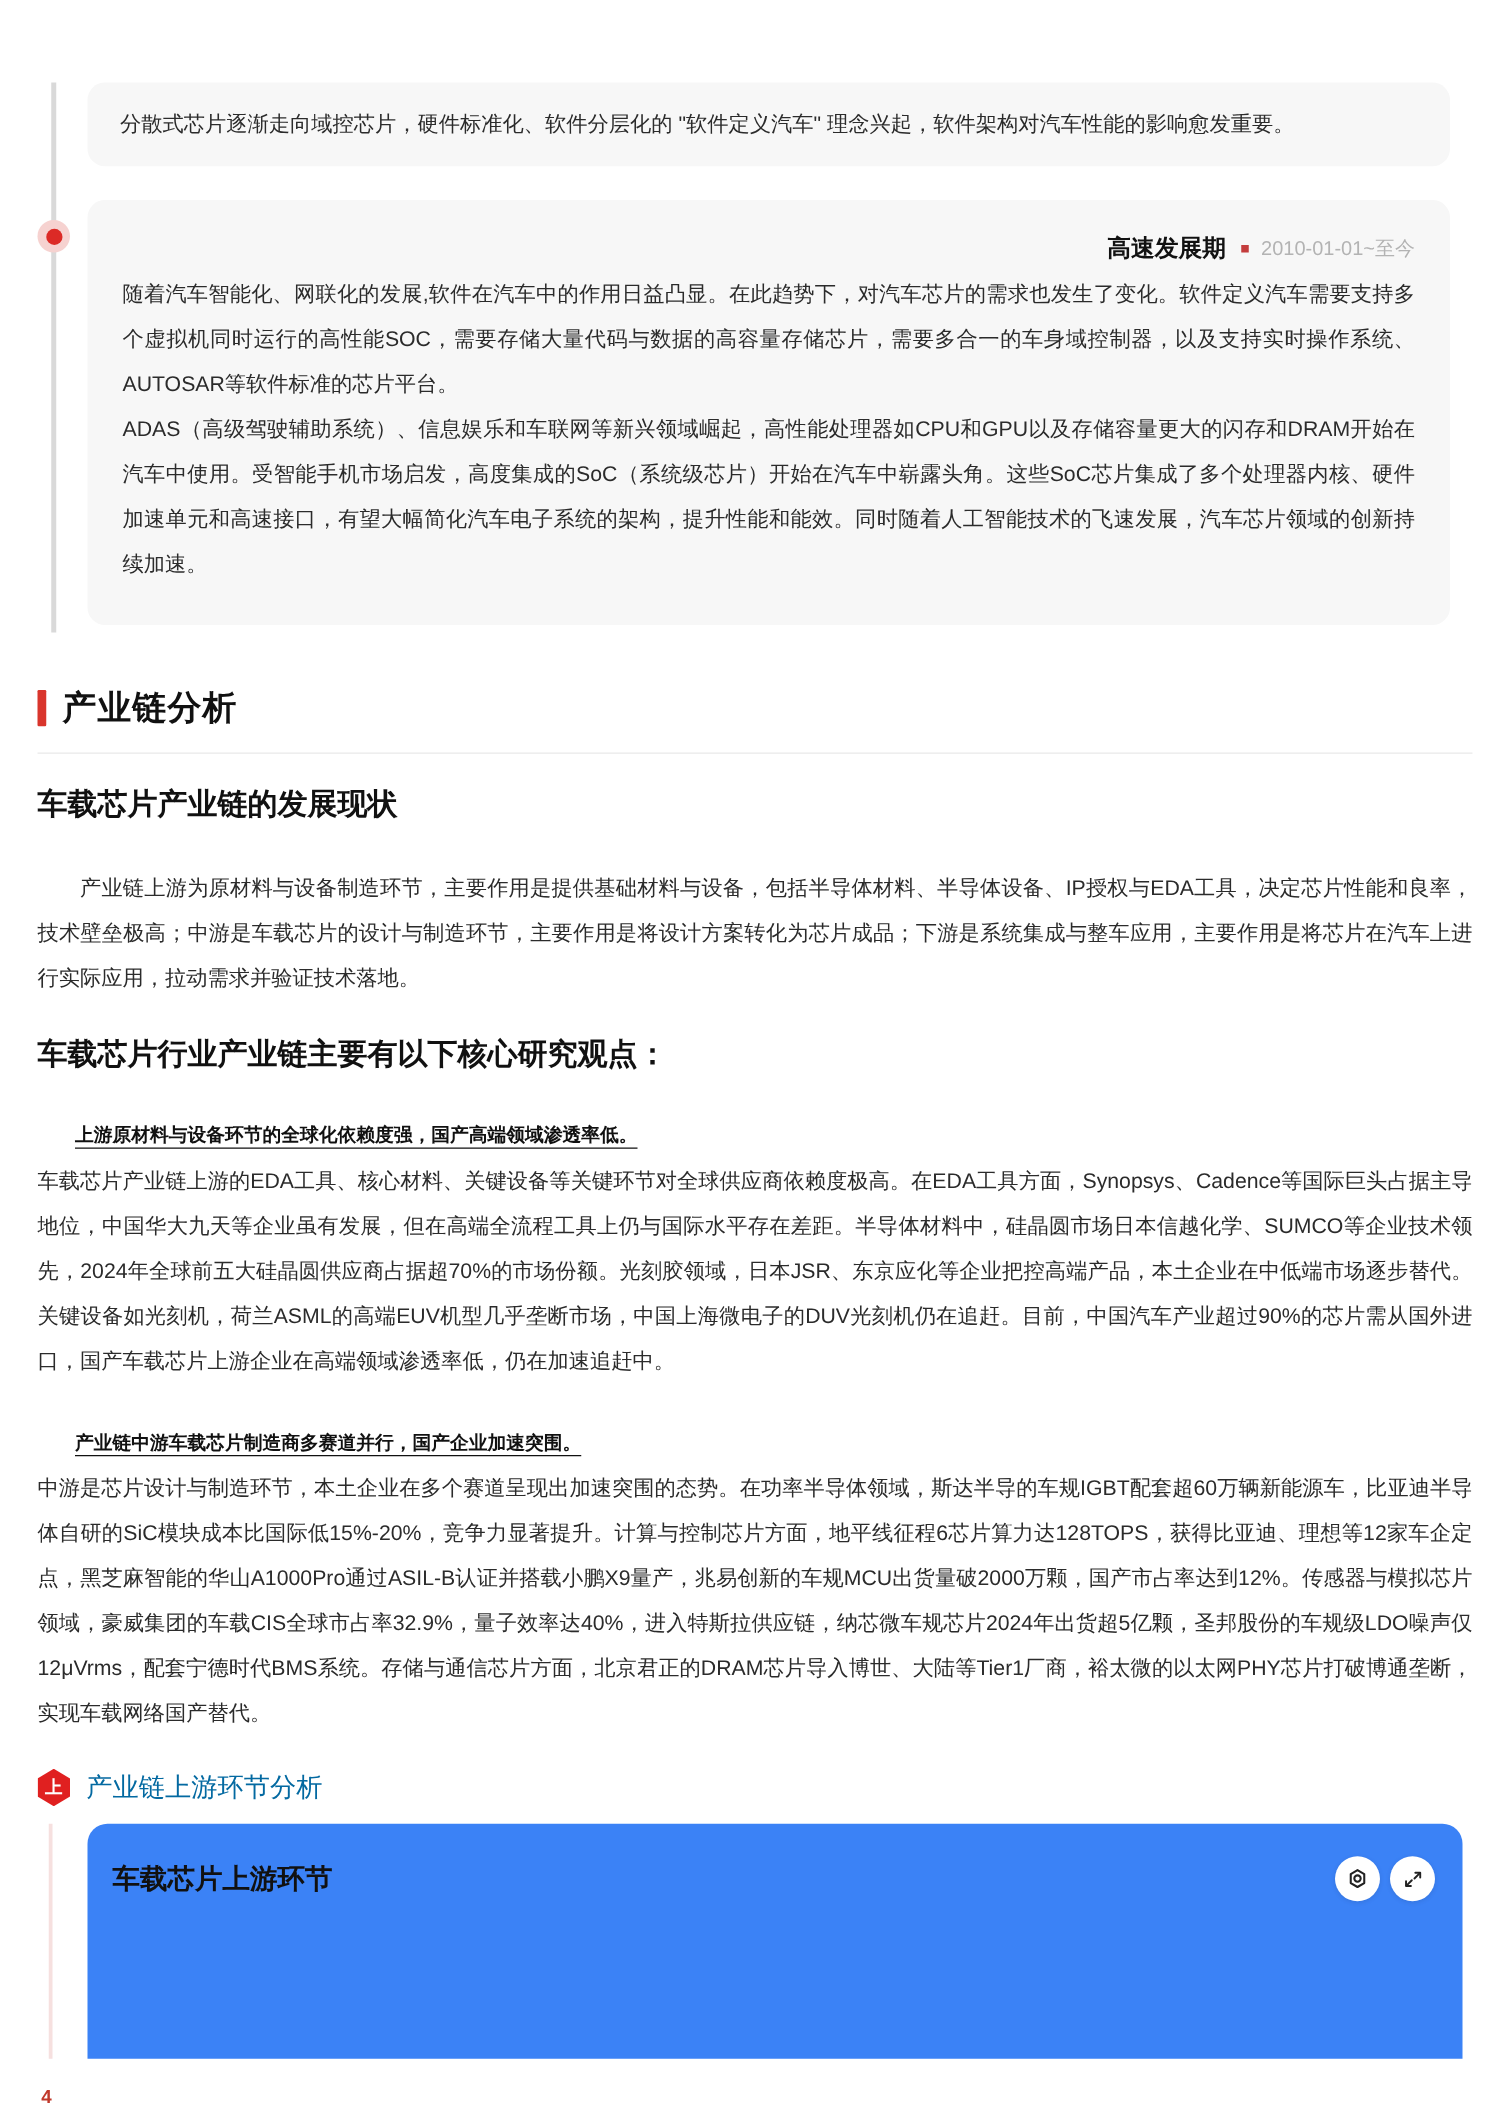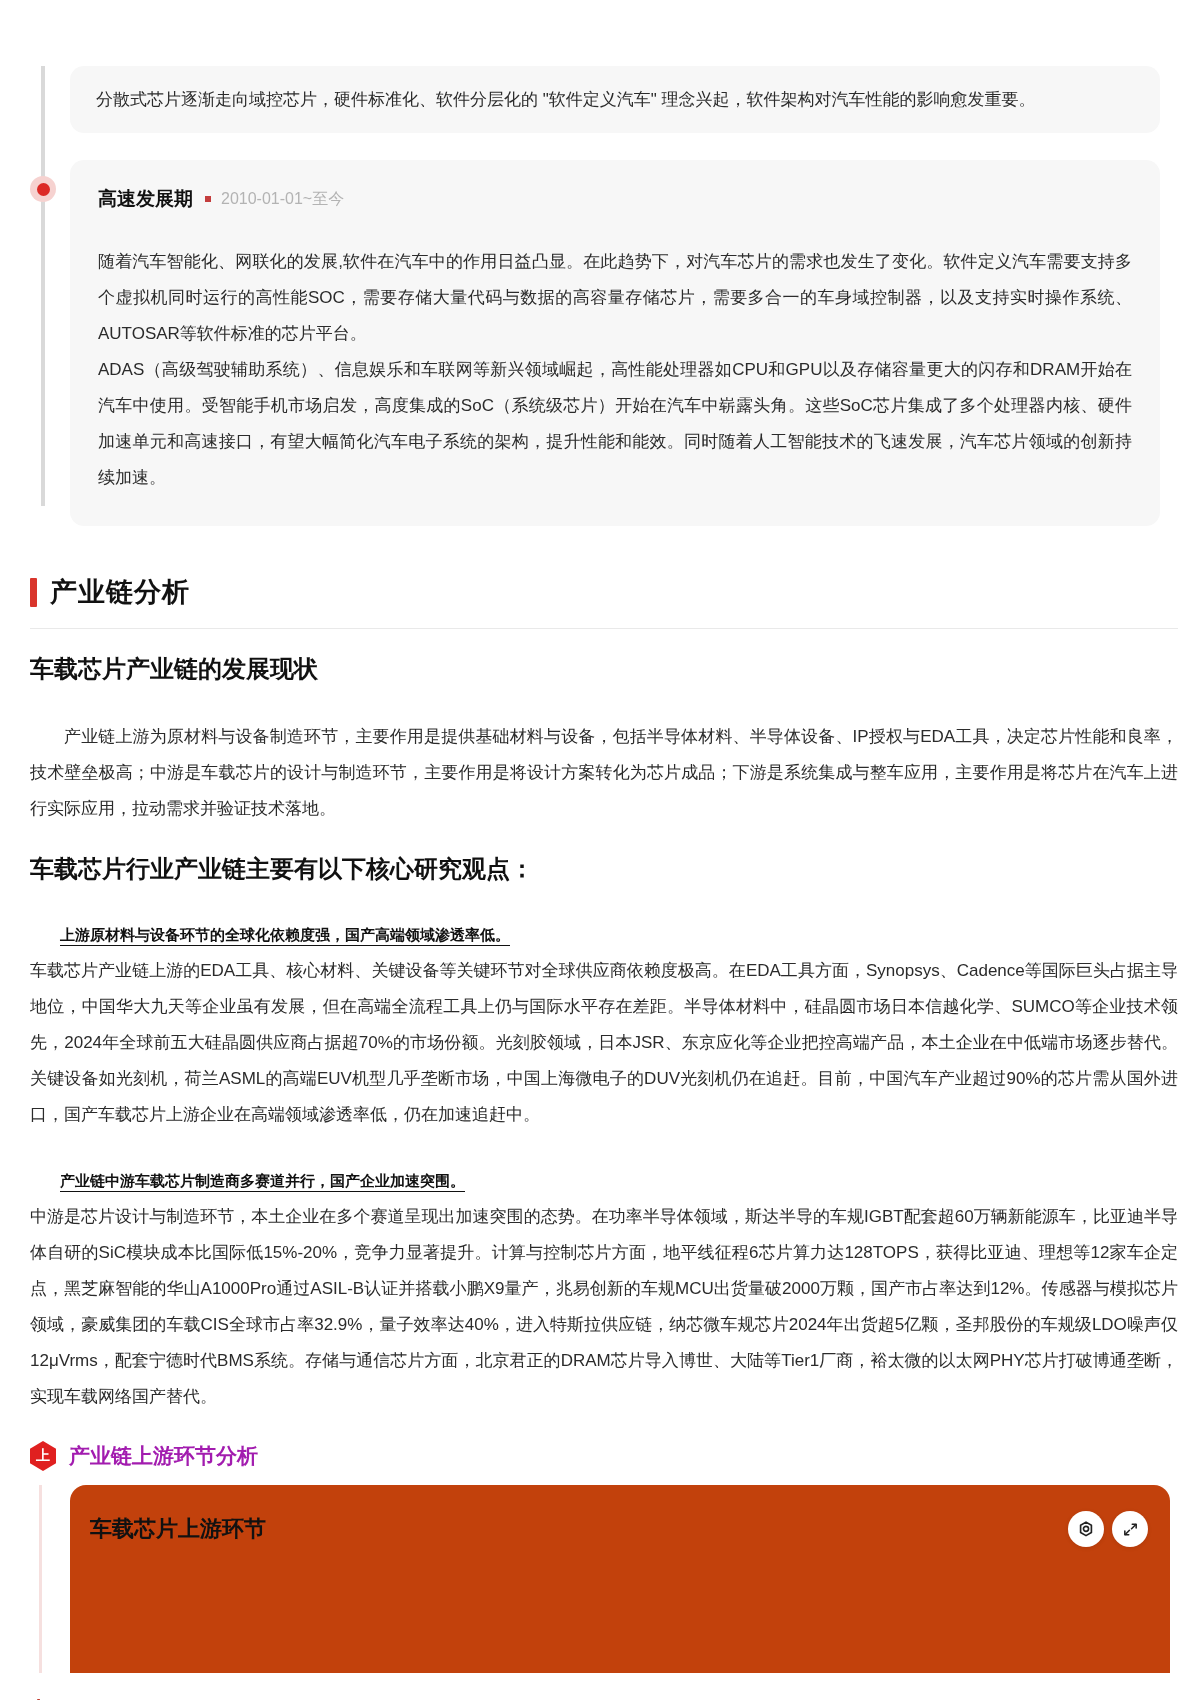--- a/index.html
+++ b/index.html
@@ -13,21 +13,21 @@
 
   
   .timeline { position:relative; margin-top:66px; padding-left:40px; }
   .timeline-line { position:absolute; left:11px; top:0; width:4px; height:440px; background:#d9d9d9; }
   .timeline-dot { position:absolute; left:0; top:110px; width:26px; height:26px; border-radius:50%;
                   background:#f6d2d0; display:flex; align-items:center; justify-content:center; }
   .timeline-dot .inner { width:13px; height:13px; border-radius:50%; background:#dc2a26; }
   .tl-card { background:#f7f7f7; border-radius:14px; width:1090px; }
   .tl-card-1 { padding:20px 26px; font-size:17px; line-height:27px; color:#2b2b2b; }
   .tl-card-2 { margin-top:27px; padding:26px 28px 30px 28px; }
-  .tl-head { display:flex; align-items:center; margin-bottom:32px; }
+  .tl-head { display:flex; align-items:center; margin-bottom:6px;justify-content:flex-end; }
   .tl-title { font-size:19px; font-weight:bold; color:#111; }
   .tl-sep { width:6px; height:6px; background:#c43d3d; margin:0 10px 0 12px; }
   .tl-date { font-size:16px; color:#b3b3b3; }
   .tl-card-2 p { font-size:17px; line-height:36px; color:#2b2b2b; text-align:justify; }
 
   
   .section-title { display:flex; align-items:center; margin-top:48px; }
   .section-title .bar { width:7px; height:29px; background:#d9352c; margin-right:13px; border-radius:1px; }
   .section-title .txt { font-size:27px; font-weight:bold; color:#111; letter-spacing:1px; }
   .divider { border:none; border-top:1px solid #e9e9e9; margin-top:18px; }
@@ -39,25 +39,25 @@
   .point { font-size:15px; line-height:36px; font-weight:bold; color:#111;
            text-indent:2em; text-decoration:underline; text-underline-offset:5px; }
   .point.first { margin-top:32px; }
   .point.second { margin-top:30px; }
 
   
   .sub-head { display:flex; align-items:center; gap:13px; margin-top:26px; }
   .badge { width:26px; height:30px; background:#e02020; color:#fff; font-size:14px; font-weight:bold;
            display:flex; align-items:center; justify-content:center;
            clip-path:polygon(50% 0,100% 26%,100% 74%,50% 100%,0 74%,0 26%); }
-  .sub-head .h3 { font-size:21px; font-weight:bold; color:#a21caf; }
+  .sub-head .h3 { font-size:21px; font-weight:normal; color:#0369a1; }
 
   .card-wrap { position:relative; margin-top:14px; }
   .connector { position:absolute; left:9px; top:0; bottom:0; width:3px; background:#f6e0df; }
-  .chart-card { margin-left:40px; width:1100px; height:188px; background:#c2410c;
+  .chart-card { margin-left:40px; width:1100px; height:188px; background:#3b82f6;
                 border-radius:16px 16px 0 0; }
   .card-head { display:flex; justify-content:space-between; align-items:center;
                padding:26px 22px 0 20px; }
   .card-title { font-size:22px; font-weight:bold; color:#111; }
   .actions { display:flex; gap:8px; }
   .icon-btn { width:36px; height:36px; border-radius:50%; background:#ffffff; border:none;
               display:flex; align-items:center; justify-content:center; cursor:pointer;
               box-shadow:0 1px 4px rgba(0,0,0,0.10); }
   .icon-btn svg { display:block; }
 

